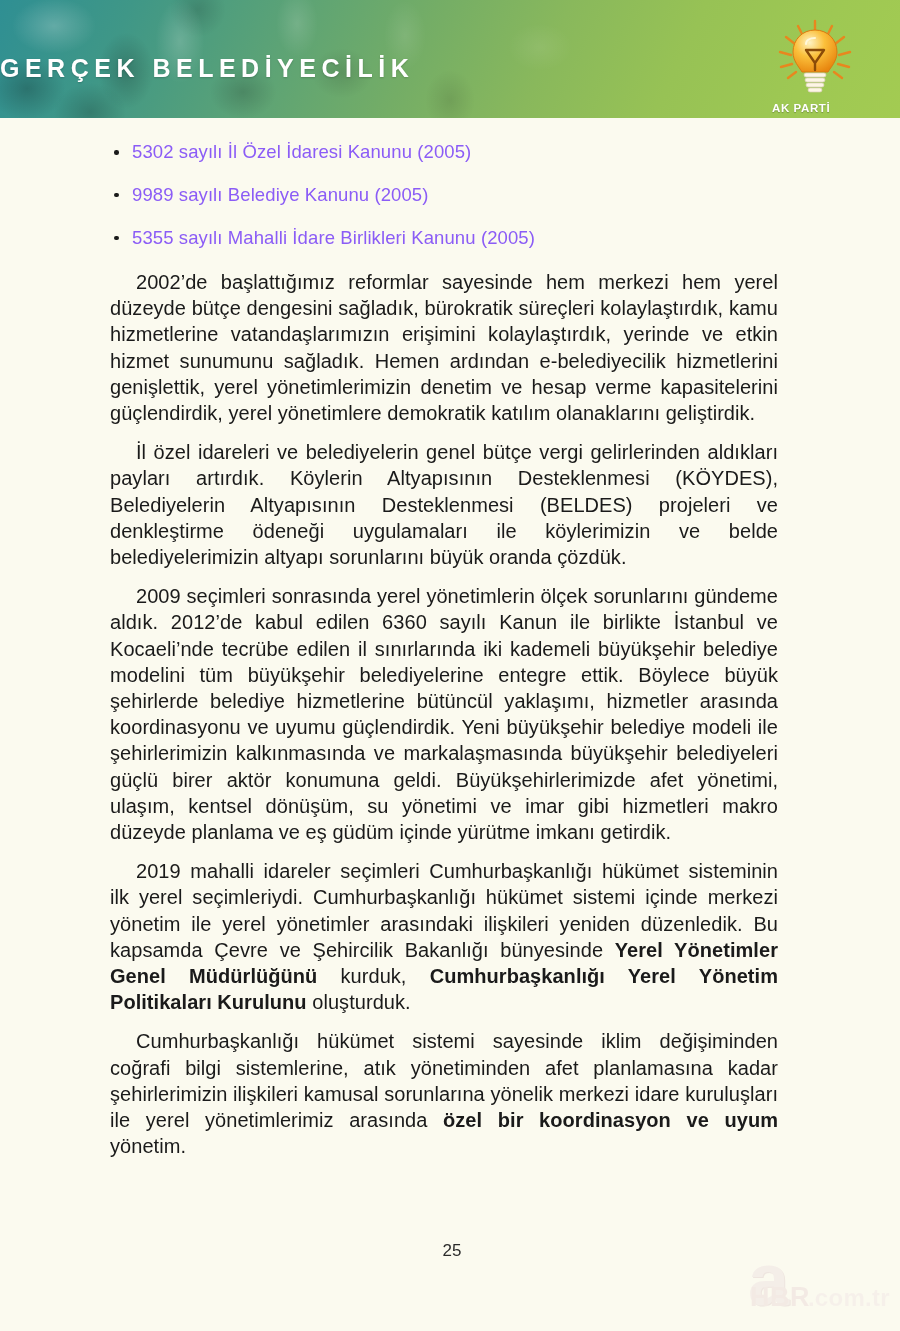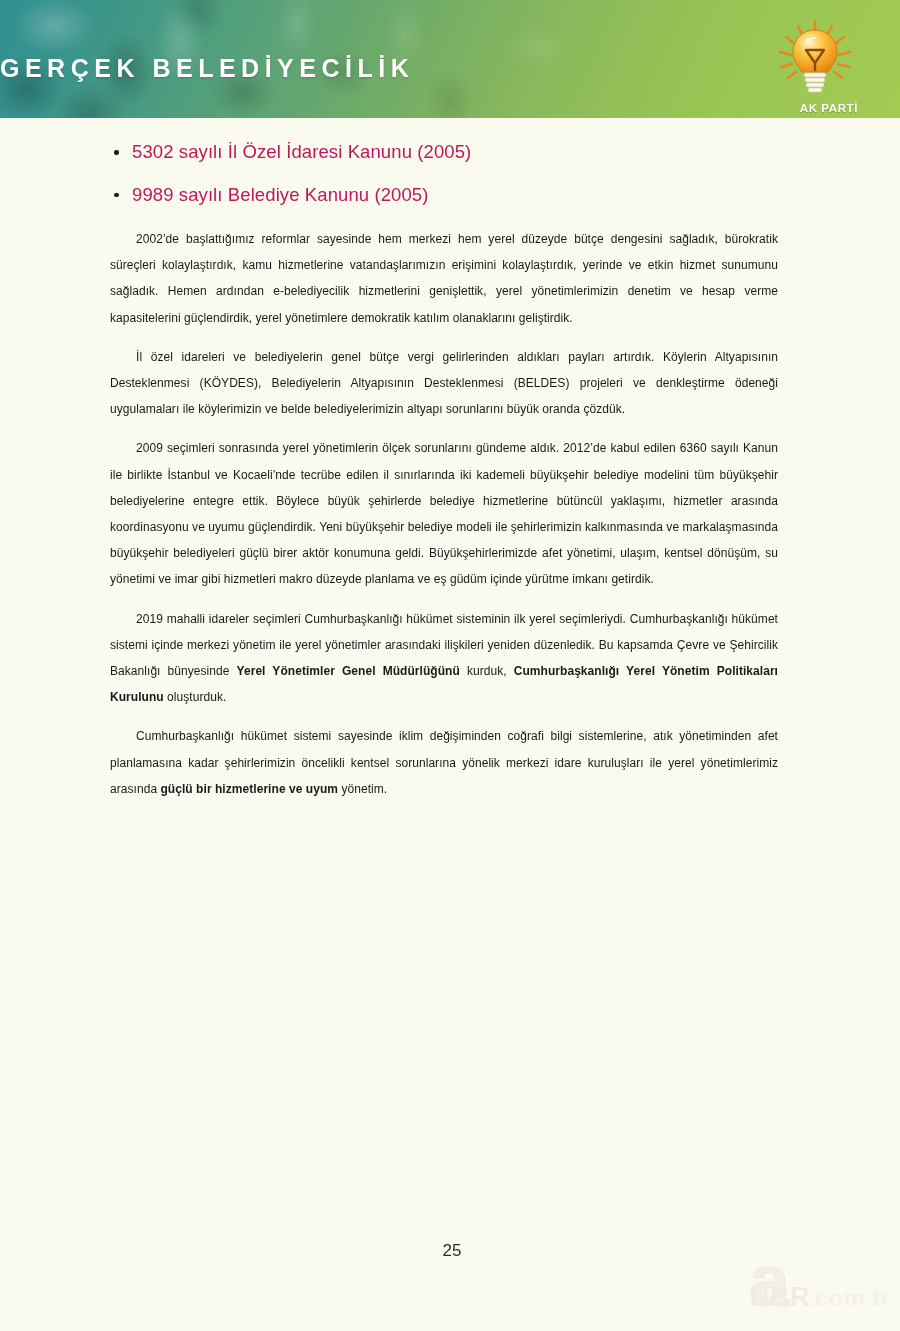--- a/index.html
+++ b/index.html
@@ -66,21 +66,21 @@
     position:absolute;
     right:42px;
     top:18px;
     width:86px;
     height:96px;
   }
   .logo svg { display:block; width:86px; height:80px; }
   .logo-text {
     position:absolute;
     bottom:0; left:0; right:0;
-    text-align:right;
+    text-align:left;
     color:#ffffff;
     font-size:11.5px;
     font-weight:bold;
     letter-spacing:.6px;
     font-family:"Liberation Sans", sans-serif;
     text-shadow:0 1px 1px rgba(0,0,0,.25);
   }
 
   
   .content {
@@ -89,37 +89,37 @@
     top:140px;
     width:668px;
   }
 
   .bullet-list { list-style:none; margin:0 0 6px 0; padding:0; }
   .bullet-item {
     position:relative;
     padding-left:22px;
     font-size:18.5px;
     line-height:1.35;
-    color:#be185d;
+    color:#8b5cf6;
     margin-bottom:18px;
     letter-spacing:.1px;
   }
   .bullet-item::before {
     content:"";
     position:absolute;
     left:4px;
     top:10px;
     width:4.5px;
     height:4.5px;
     border-radius:50%;
     background:#1a1a1a;
   }
 
   p.para {
-    font-size:12px;
+    font-size:20px;
     line-height:26.2px;
     color:#1a1a1a;
     text-align:justify;
     text-indent:26px;
     margin-bottom:13px;
     letter-spacing:.05px;
     -webkit-hyphens:none; hyphens:none;
   }
   p.para:last-of-type { margin-bottom:0; }
   p.para b { font-weight:bold; }
@@ -217,27 +217,28 @@
       </svg>
       <div class="logo-text">AK PARTİ</div>
     </div>
   </div>
 
   <div class="content">
 
     <ul class="bullet-list">
       <li class="bullet-item">5302 sayılı İl Özel İdaresi Kanunu (2005)</li>
       <li class="bullet-item">9989 sayılı Belediye Kanunu (2005)</li>
+      <li class="bullet-item">5355 sayılı Mahalli İdare Birlikleri Kanunu (2005)</li>
     </ul>
 
     <p class="para"><span>2002’de başlattığımız reformlar sayesinde hem merkezi hem yerel düzeyde bütçe dengesini sağladık, bürokratik süreçleri kolaylaştırdık, kamu hizmetlerine vatandaşlarımızın erişimini kolaylaştırdık, yerinde ve etkin hizmet sunumunu sağladık. Hemen ardından e-belediyecilik hizmetlerini genişlettik, yerel yönetimlerimizin denetim ve hesap verme kapasitelerini güçlendirdik, yerel yönetimlere demokratik katılım olanaklarını geliştirdik.</span></p>
     <p class="para"><span>İl özel idareleri ve belediyelerin genel bütçe vergi gelirlerinden aldıkları payları artırdık. Köylerin Altyapısının Desteklenmesi (KÖYDES), Belediyelerin Altyapısının Desteklenmesi (BELDES) projeleri ve denkleştirme ödeneği uygulamaları ile köylerimizin ve belde belediyelerimizin altyapı sorunlarını büyük oranda çözdük.</span></p>
     <p class="para"><span>2009 seçimleri sonrasında yerel yönetimlerin ölçek sorunlarını gündeme aldık. 2012’de kabul edilen 6360 sayılı Kanun ile birlikte İstanbul ve Kocaeli’nde tecrübe edilen il sınırlarında iki kademeli büyükşehir belediye modelini tüm büyükşehir belediyelerine entegre ettik. Böylece büyük şehirlerde belediye hizmetlerine bütüncül yaklaşımı, hizmetler arasında koordinasyonu ve uyumu güçlendirdik. Yeni büyükşehir belediye modeli ile şehirlerimizin kalkınmasında ve markalaşmasında büyükşehir belediyeleri güçlü birer aktör konumuna geldi. Büyükşehirlerimizde afet yönetimi, ulaşım, kentsel dönüşüm, su yönetimi ve imar gibi hizmetleri makro düzeyde planlama ve eş güdüm içinde yürütme imkanı getirdik.</span></p>
     <p class="para"><span>2019 mahalli idareler seçimleri Cumhurbaşkanlığı hükümet sisteminin ilk yerel seçimleriydi. Cumhurbaşkanlığı hükümet sistemi içinde merkezi yönetim ile yerel yönetimler arasındaki ilişkileri yeniden düzenledik. Bu kapsamda Çevre ve Şehircilik Bakanlığı bünyesinde </span><b>Yerel Yönetimler Genel Müdürlüğünü</b><span> kurduk, </span><b>Cumhurbaşkanlığı Yerel Yönetim Politikaları Kurulunu</b><span> oluşturduk.</span></p>
-    <p class="para"><span>Cumhurbaşkanlığı hükümet sistemi sayesinde iklim değişiminden coğrafi bilgi sistemlerine, atık yönetiminden afet planlamasına kadar şehirlerimizin öncelikli kentsel sorunlarına yönelik merkezi idare kuruluşları ile yerel yönetimlerimiz arasında </span><b>güçlü bir hizmetlerine ve uyum</b><span> yönetim.</span></p>
+    <p class="para"><span>Cumhurbaşkanlığı hükümet sistemi sayesinde iklim değişiminden coğrafi bilgi sistemlerine, atık yönetiminden afet planlamasına kadar şehirlerimizin ilişkileri kamusal sorunlarına yönelik merkezi idare kuruluşları ile yerel yönetimlerimiz arasında </span><b>özel bir koordinasyon ve uyum</b><span> yönetim.</span></p>
   </div>
 
   <div class="page-number">25</div>
 
   <div class="watermark">
     <span class="wm-a">a</span>
     <span class="wm-hbr">HBR</span>
     <span class="wm-domain">.com.tr</span>
   </div>
 

